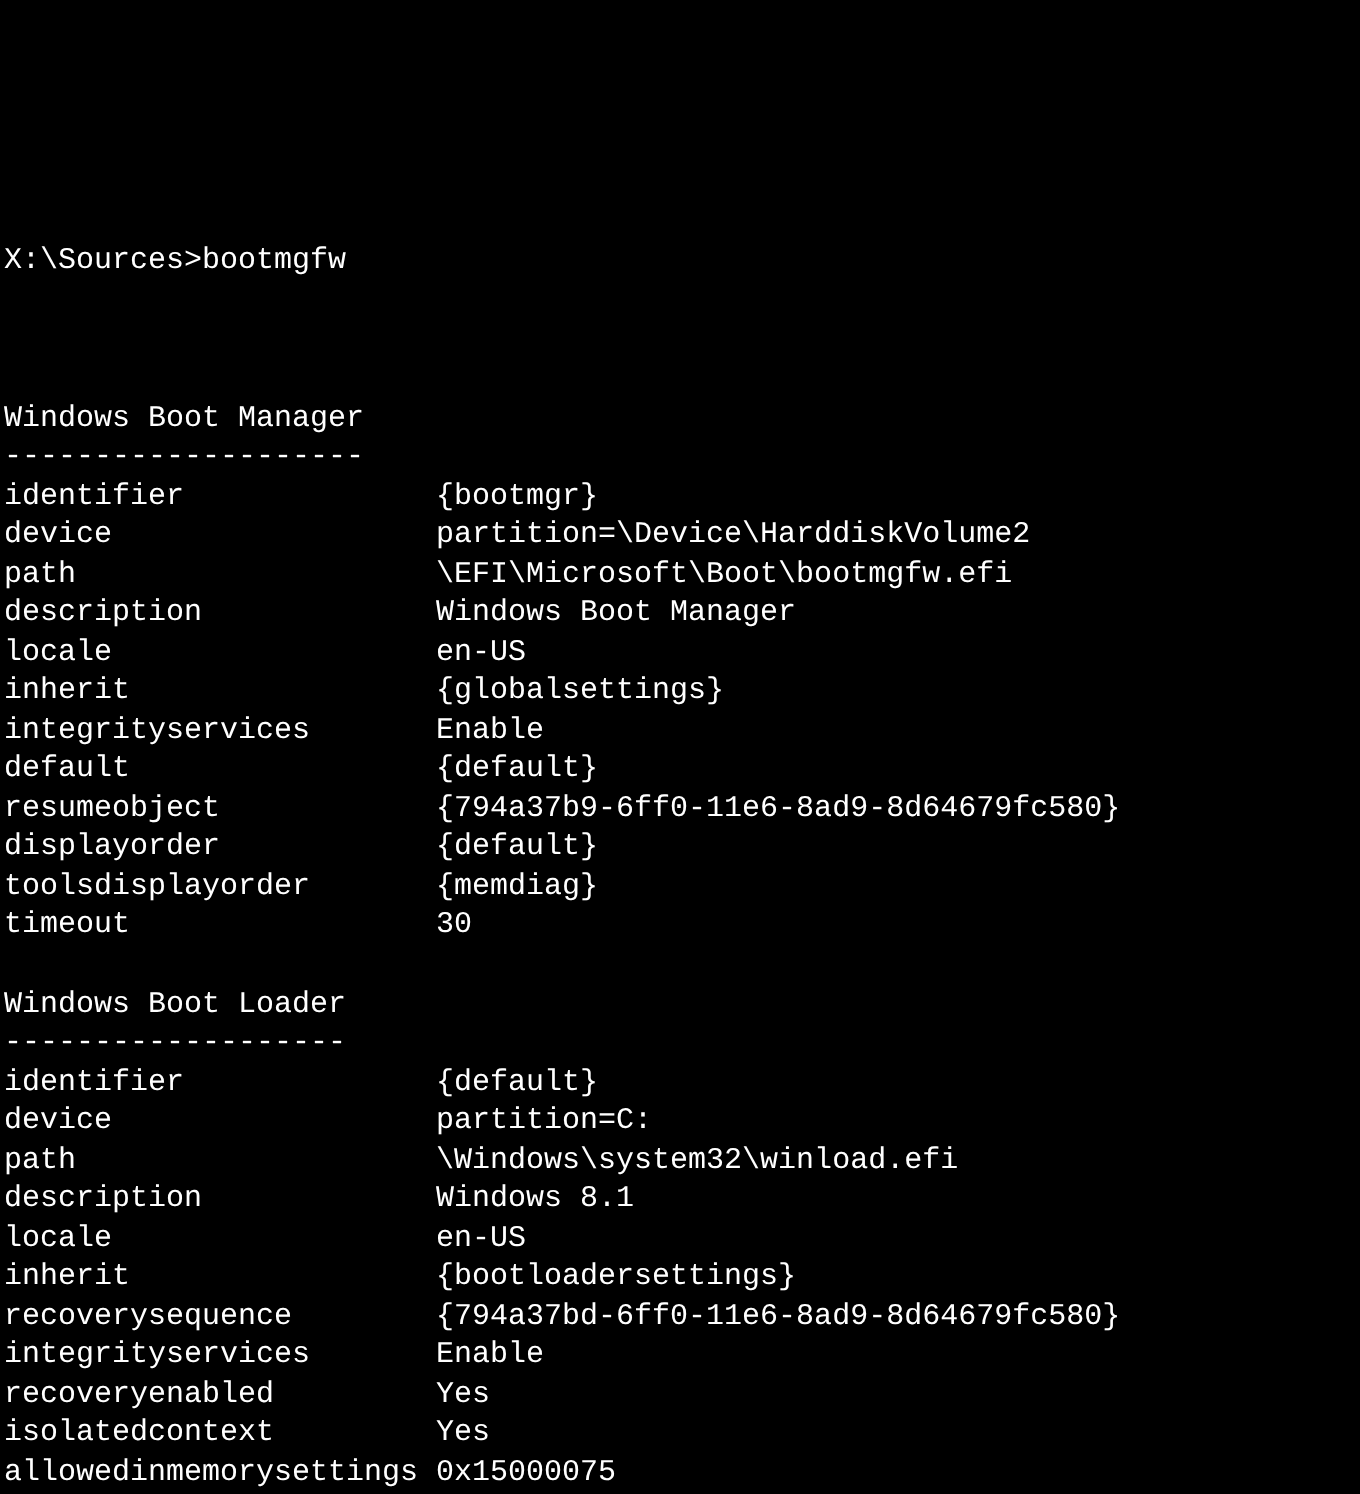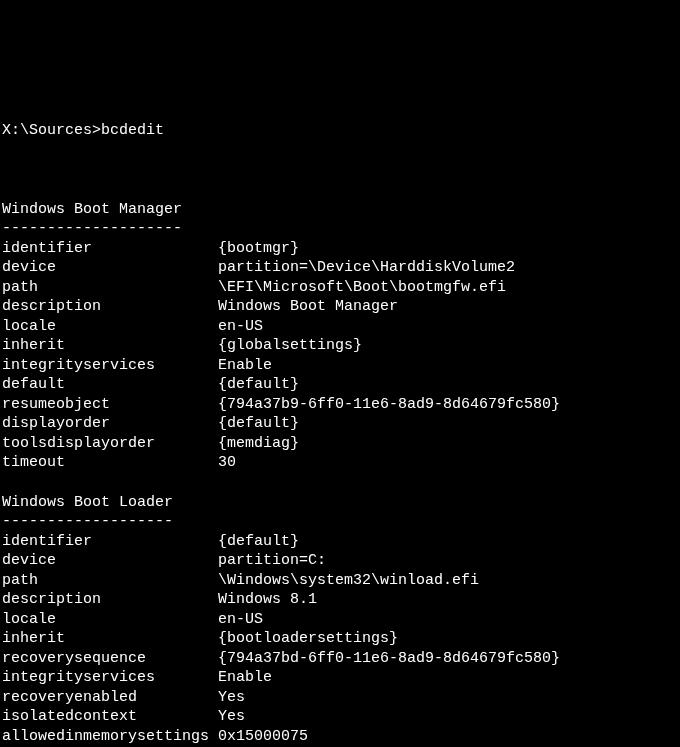--- a/index.html
+++ b/index.html
@@ -46,18 +46,18 @@
     .section-gap {
       height: 20px;
     }
   </style>
 </head>
 <body>
 
 
 
 <div class="terminal">
-  <div class="prompt-line"><span>X:\Sources&gt;</span><span>bcdedit</span></div>
+  <div class="prompt-line"><span>X:\Sources&gt;</span><span>bootmgfw</span></div>
   <div id="sections"><div class="section-title">Windows Boot Manager</div><div class="section-divider">--------------------</div><div class="row"><span class="key">identifier</span><span class="val">{bootmgr}</span></div><div class="row"><span class="key">device</span><span class="val">partition=\Device\HarddiskVolume2</span></div><div class="row"><span class="key">path</span><span class="val">\EFI\Microsoft\Boot\bootmgfw.efi</span></div><div class="row"><span class="key">description</span><span class="val">Windows Boot Manager</span></div><div class="row"><span class="key">locale</span><span class="val">en-US</span></div><div class="row"><span class="key">inherit</span><span class="val">{globalsettings}</span></div><div class="row"><span class="key">integrityservices</span><span class="val">Enable</span></div><div class="row"><span class="key">default</span><span class="val">{default}</span></div><div class="row"><span class="key">resumeobject</span><span class="val">{794a37b9-6ff0-11e6-8ad9-8d64679fc580}</span></div><div class="row"><span class="key">displayorder</span><span class="val">{default}</span></div><div class="row"><span class="key">toolsdisplayorder</span><span class="val">{memdiag}</span></div><div class="row"><span class="key">timeout</span><span class="val">30</span></div><div class="section-gap"></div><div class="section-title">Windows Boot Loader</div><div class="section-divider">-------------------</div><div class="row"><span class="key">identifier</span><span class="val">{default}</span></div><div class="row"><span class="key">device</span><span class="val">partition=C:</span></div><div class="row"><span class="key">path</span><span class="val">\Windows\system32\winload.efi</span></div><div class="row"><span class="key">description</span><span class="val">Windows 8.1</span></div><div class="row"><span class="key">locale</span><span class="val">en-US</span></div><div class="row"><span class="key">inherit</span><span class="val">{bootloadersettings}</span></div><div class="row"><span class="key">recoverysequence</span><span class="val">{794a37bd-6ff0-11e6-8ad9-8d64679fc580}</span></div><div class="row"><span class="key">integrityservices</span><span class="val">Enable</span></div><div class="row"><span class="key">recoveryenabled</span><span class="val">Yes</span></div><div class="row"><span class="key">isolatedcontext</span><span class="val">Yes</span></div><div class="row"><span class="key">allowedinmemorysettings</span><span class="val">0x15000075</span></div><div class="row"><span class="key">osdevice</span></div></div>
 </div>
 
 
 
 
 </body></html>

